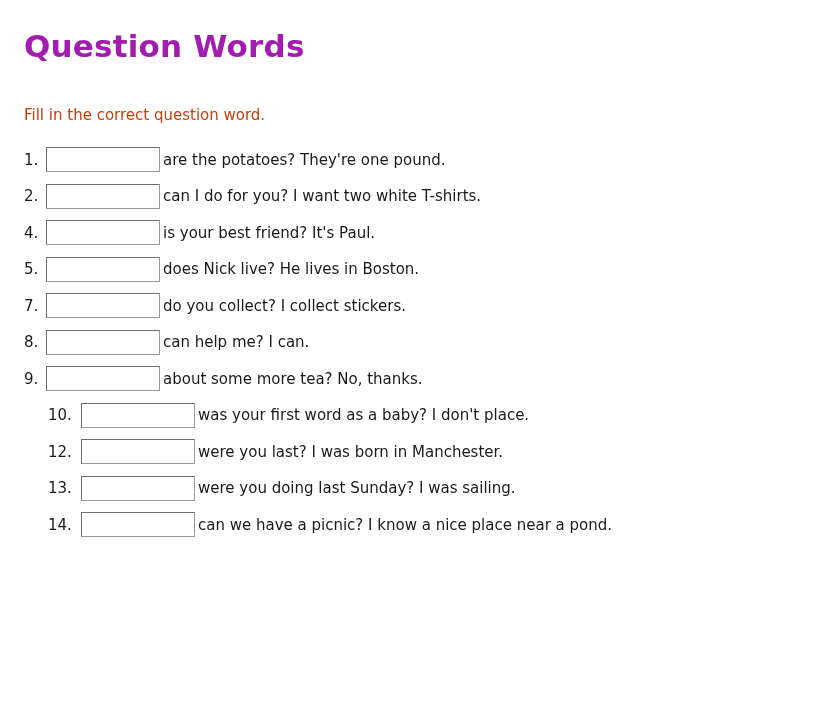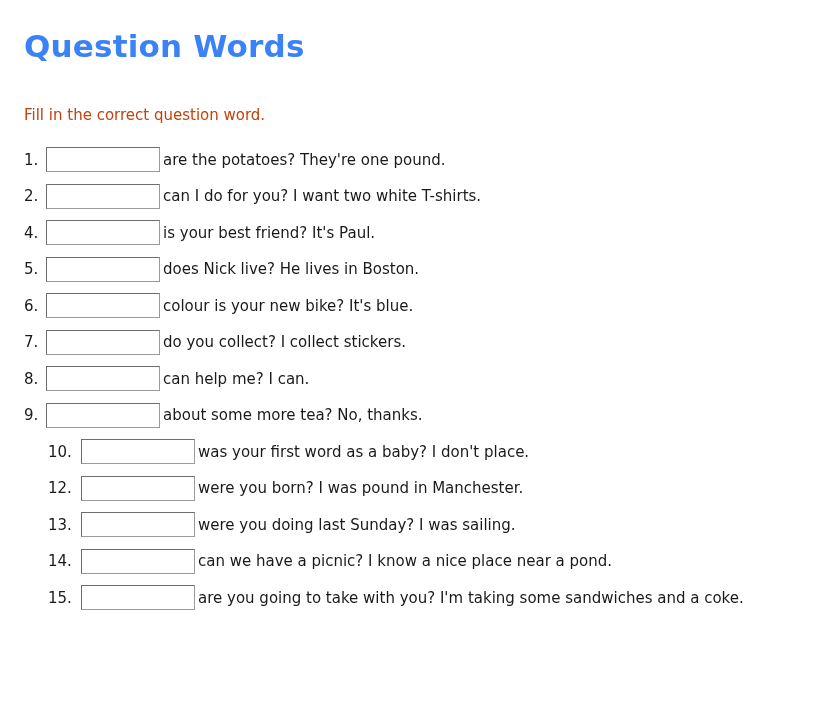--- a/index.html
+++ b/index.html
@@ -20,21 +20,21 @@
     position: relative;
     width: 827px;
     height: 718px;
     box-sizing: border-box;
     padding: 0 0 0 24px;
   }
   .page-title {
     font-family: "DejaVu Sans", "Liberation Sans", sans-serif;
     font-size: 31px;
     font-weight: bold;
-    color: #3b82f6;
+    color: #a21caf;
     letter-spacing: 0.2px;
     margin: 0;
     padding-top: 24px;
     line-height: 44px;
   }
   .instruction {
     font-size: 15px;
     line-height: 20px;
     margin: 0;
     padding-top: 37px;
@@ -95,24 +95,22 @@
 
   <h1 class="page-title">Question Words</h1>
 
   <p class="instruction">Fill in the correct question word.</p>
 
   <ol class="exercise-list">
       <li class="exercise-item"><span class="item-number">1.</span><input type="text" class="answer-input" value="" style=""><span class="sentence">are the potatoes? They're one pound.</span></li>
       <li class="exercise-item"><span class="item-number">2.</span><input type="text" class="answer-input" value="" style=""><span class="sentence">can I do for you? I want two white T-shirts.</span></li>
       <li class="exercise-item"><span class="item-number">4.</span><input type="text" class="answer-input" value="" style=""><span class="sentence">is your best friend? It's Paul.</span></li>
       <li class="exercise-item"><span class="item-number">5.</span><input type="text" class="answer-input" value="" style=""><span class="sentence">does Nick live? He lives in Boston.</span></li>
-      <li class="exercise-item"><span class="item-number">6.</span><input type="text" class="answer-input" value="" style=""><span class="sentence">colour is your new bike? It's blue.</span></li>
       <li class="exercise-item"><span class="item-number">7.</span><input type="text" class="answer-input" value="" style=""><span class="sentence">do you collect? I collect stickers.</span></li>
       <li class="exercise-item"><span class="item-number">8.</span><input type="text" class="answer-input" value="" style=""><span class="sentence">can help me? I can.</span></li>
       <li class="exercise-item"><span class="item-number">9.</span><input type="text" class="answer-input" value="" style=""><span class="sentence">about some more tea? No, thanks.</span></li>
       <li class="exercise-item"><span class="item-number wide">10.</span><input type="text" class="answer-input" value="" style=""><span class="sentence">was your first word as a baby? I don't place.</span></li>
-      <li class="exercise-item"><span class="item-number wide">12.</span><input type="text" class="answer-input" value="" style=""><span class="sentence">were you born? I was pound in Manchester.</span></li>
+      <li class="exercise-item"><span class="item-number wide">12.</span><input type="text" class="answer-input" value="" style=""><span class="sentence">were you last? I was born in Manchester.</span></li>
       <li class="exercise-item"><span class="item-number wide">13.</span><input type="text" class="answer-input" value="" style=""><span class="sentence">were you doing last Sunday? I was sailing.</span></li>
       <li class="exercise-item"><span class="item-number wide">14.</span><input type="text" class="answer-input" value="" style=""><span class="sentence">can we have a picnic? I know a nice place near a pond.</span></li>
-      <li class="exercise-item"><span class="item-number wide">15.</span><input type="text" class="answer-input" value="" style=""><span class="sentence">are you going to take with you? I'm taking some sandwiches and a coke.</span></li>
     </ol>
 
 </div>
 
 </body></html>

